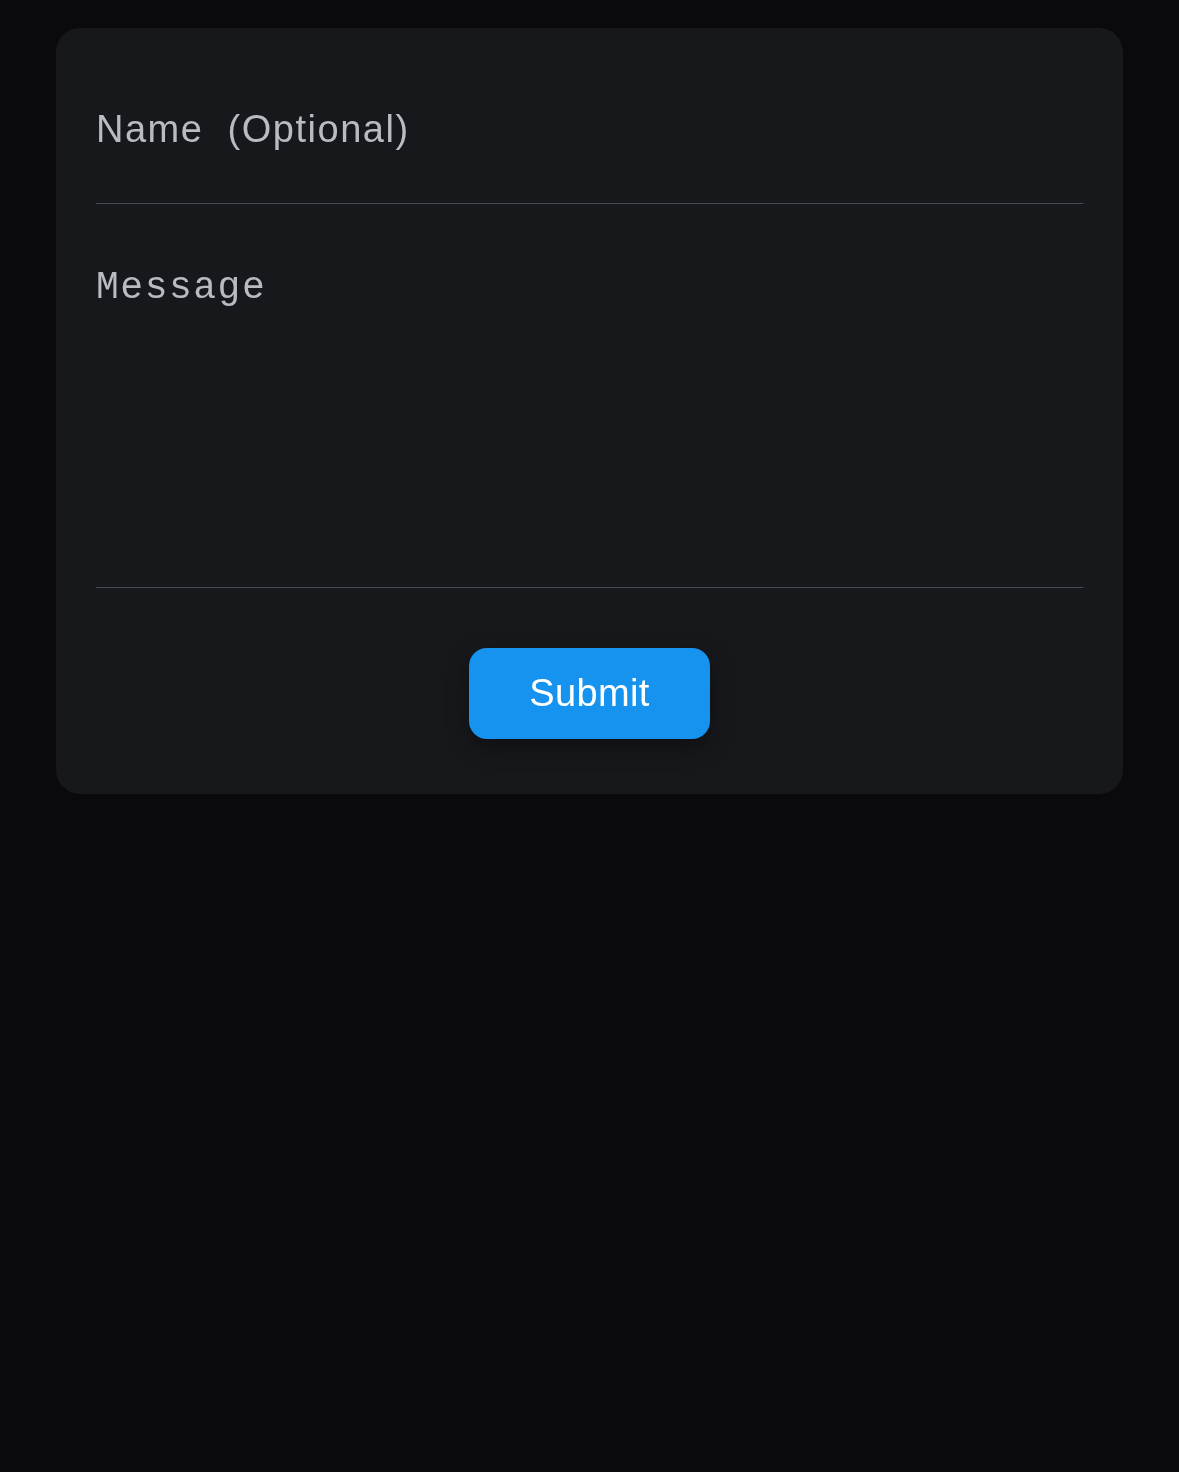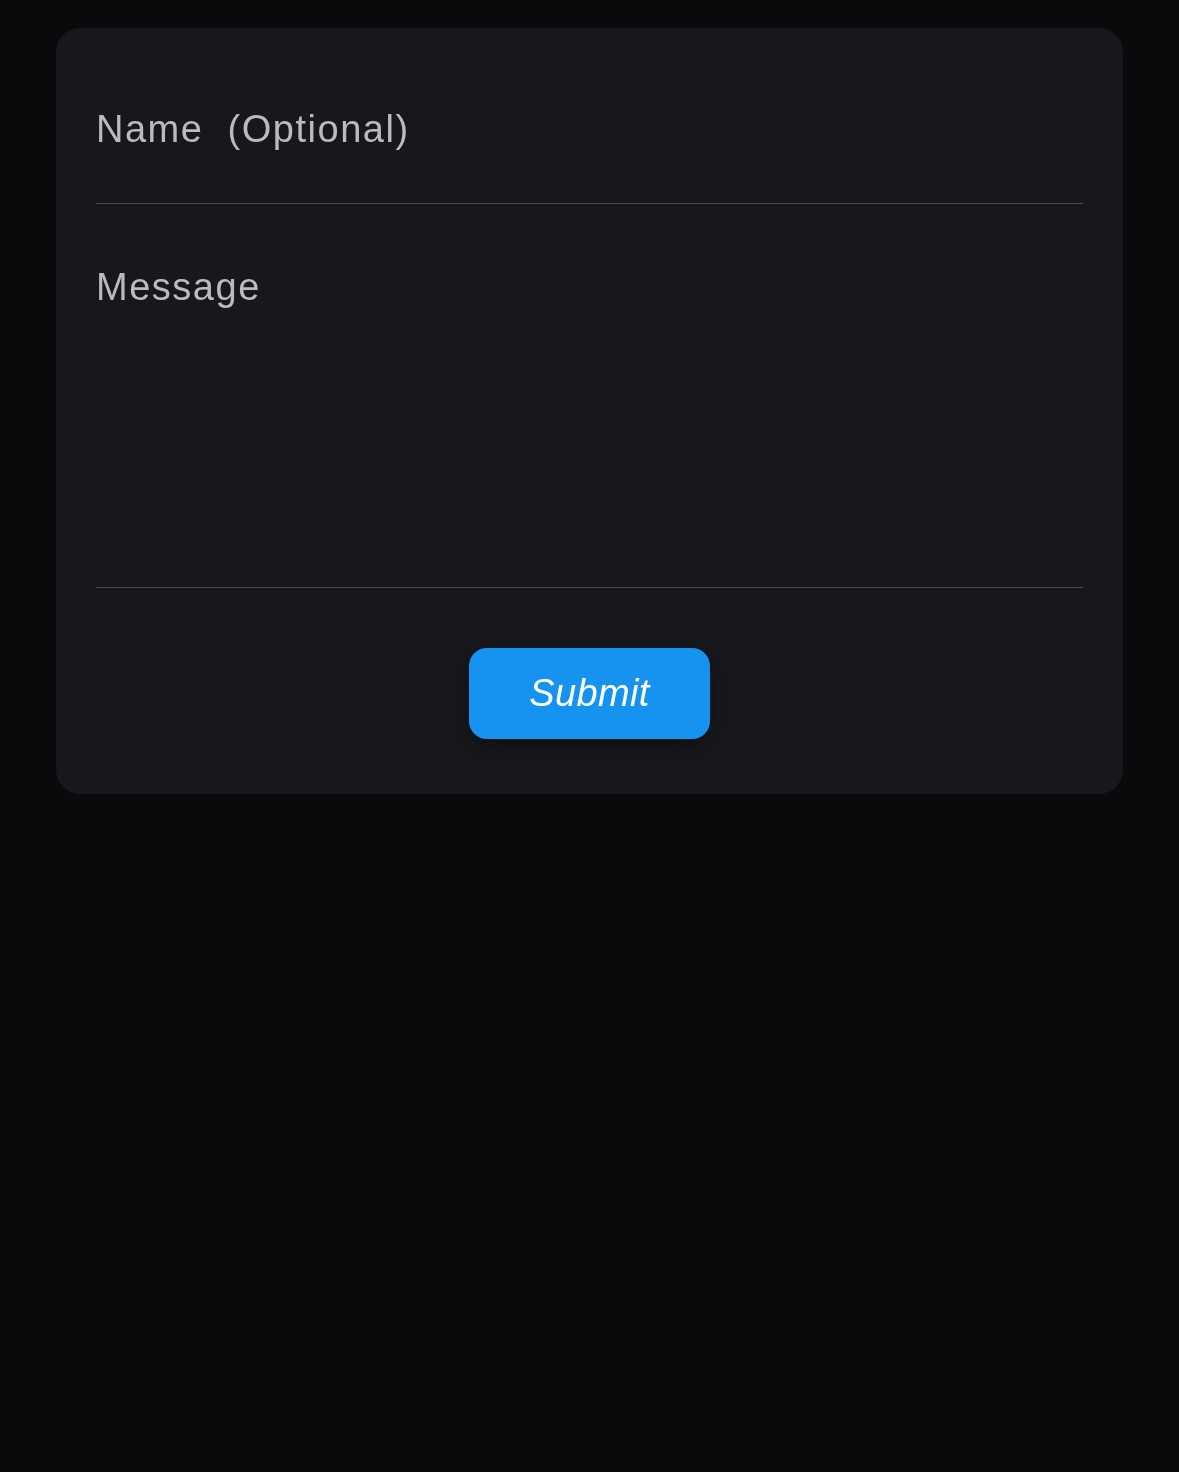--- a/index.html
+++ b/index.html
@@ -47,21 +47,21 @@
     
     .field-textarea {
       width: 100%;
       background: transparent;
       border: none;
       border-bottom: 1px solid #4a4a50;
       color: #c8c9cc;
       font-size: 38px;
       letter-spacing: 0.04em;
       padding: 18px 0 14px 0;
-      font-family: Liberation Sans, sans-serif;
+      font-family: Liberation Mono, monospace;
       outline: none;
       resize: none;
       height: 340px;
       font-weight: 400;
     }
     
     .field-textarea::placeholder {
       color: #b9bbc0;
     }
     
@@ -76,21 +76,20 @@
       color: #fff;
       border: none;
       border-radius: 18px;
       font-size: 38px;
       letter-spacing: 0.01em;
       padding: 24px 60px;
       font-family: inherit;
       cursor: pointer;
       box-shadow: 0 8px 22px rgba(0,0,0,0.35);
       font-weight: 400;
-      font-style: italic;
     }
   </style>
 </head>
 <body>
 
 <div class="form-card">
 
   <input type="text" class="field-input" placeholder="Name  (Optional)" style="">
 
 

